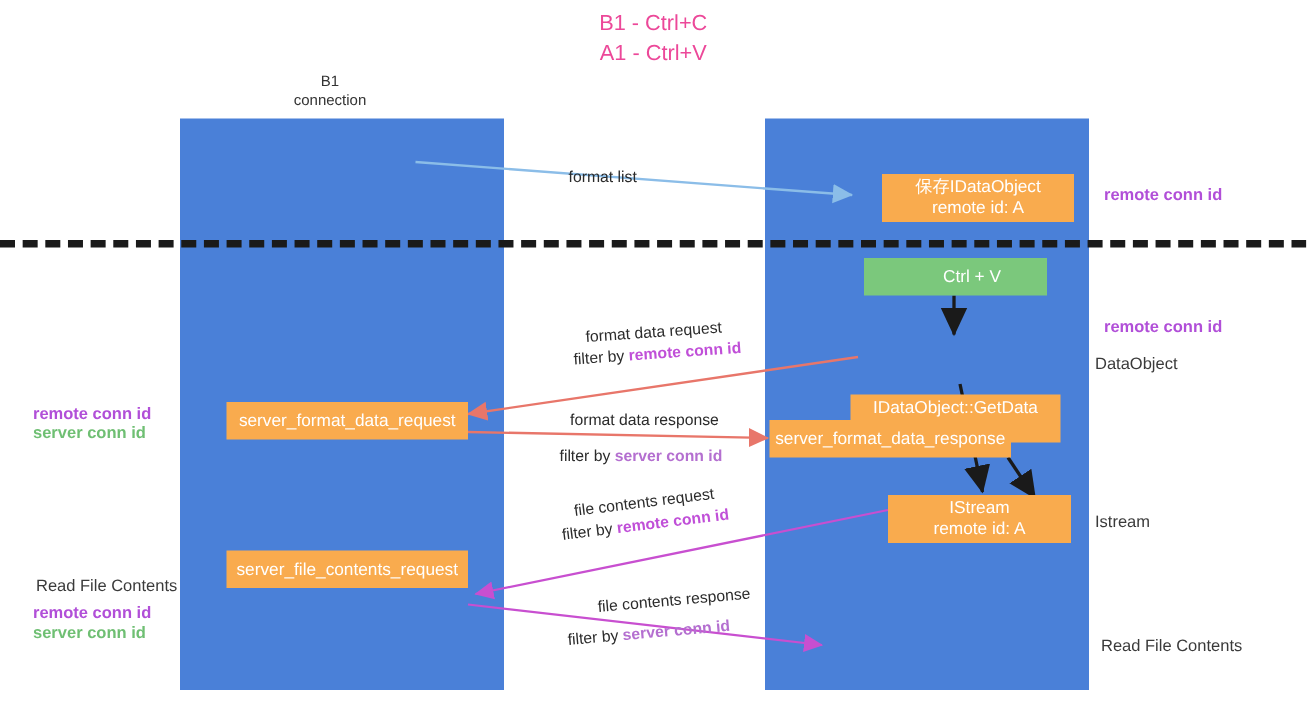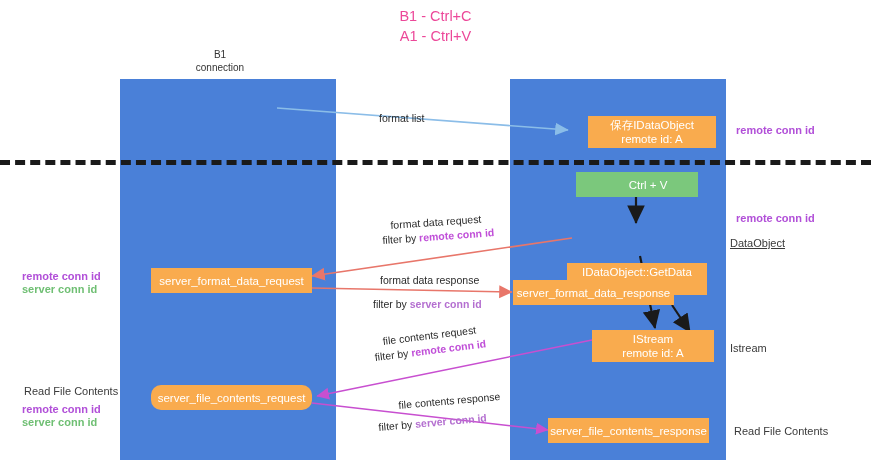--- a/index.html
+++ b/index.html
@@ -141,41 +141,40 @@
   <div class="node orange" style="left:567px; top:226px; width:140px; height:32px;margin-top:37px;">IDataObject::GetData
 remote id: A</div>
 
   <div class="node orange" style="left:513px; top:280px; width:161px; height:25px;">server_format_data_response</div>
 
   <div class="node orange" style="left:151px; top:268px; width:161px; height:25px;">server_format_data_request</div>
 
   <div class="node orange" style="left:592px; top:330px; width:122px; height:32px;">IStream
 remote id: A</div>
 
-  <div class="node orange" style="left:151px; top:385px; width:161px; height:25px;border-radius:10px;">server_file_contents_request</div>
+  <div class="node orange" style="left:151px; top:367px; width:161px; height:25px;">server_file_contents_request</div>
 
-  <div class="node orange" style="left:548px; top:418px; width:161px; height:25px;">server_file_contents_response</div>
 
   <div class="edge-label" style="left:379px; top:100px;margin-top:12px;">format list</div>
 
   <div class="edge-label" style="left:390px; top:219px; transform:rotate(-4deg); transform-origin:left top;">format data request</div>
   <div class="edge-label" style="left:382px; top:234px; transform:rotate(-4deg); transform-origin:left top;"><span>filter by </span><span class="hl-purple">remote conn id</span></div>
 
   <div class="edge-label" style="left:380px; top:274px;">format data response</div>
   <div class="edge-label" style="left:373px; top:298px;"><span>filter by </span><span class="hl-orchid">server conn id</span></div>
 
   <div class="edge-label" style="left:382px; top:335px; transform:rotate(-7deg); transform-origin:left top;">file contents request</div>
   <div class="edge-label" style="left:374px; top:351px; transform:rotate(-7deg); transform-origin:left top;"><span>filter by </span><span class="hl-purple">remote conn id</span></div>
 
   <div class="edge-label" style="left:398px; top:399px; transform:rotate(-5deg); transform-origin:left top;">file contents response</div>
   <div class="edge-label" style="left:378px; top:421px; transform:rotate(-5deg); transform-origin:left top;"><span>filter by </span><span class="hl-orchid">server conn id</span></div>
 
   <div class="side-label purple" style="left:736px; top:123px;">remote conn id</div>
   <div class="side-label purple" style="left:736px; top:211px;">remote conn id</div>
-  <div class="side-label" style="left:730px; top:236px;text-decoration:underline;">DataObject</div>
+  <div class="side-label" style="left:730px; top:236px;">DataObject</div>
   <div class="side-label" style="left:730px; top:341px;">Istream</div>
   <div class="side-label" style="left:734px; top:424px;">Read File Contents</div>
 
   <div class="side-label purple" style="left:22px; top:269px;">remote conn id</div>
   <div class="side-label green-t" style="left:22px; top:282px;">server conn id</div>
 
   <div class="side-label" style="left:24px; top:384px;">Read File Contents</div>
   <div class="side-label purple" style="left:22px; top:402px;">remote conn id</div>
   <div class="side-label green-t" style="left:22px; top:415px;">server conn id</div>
 

